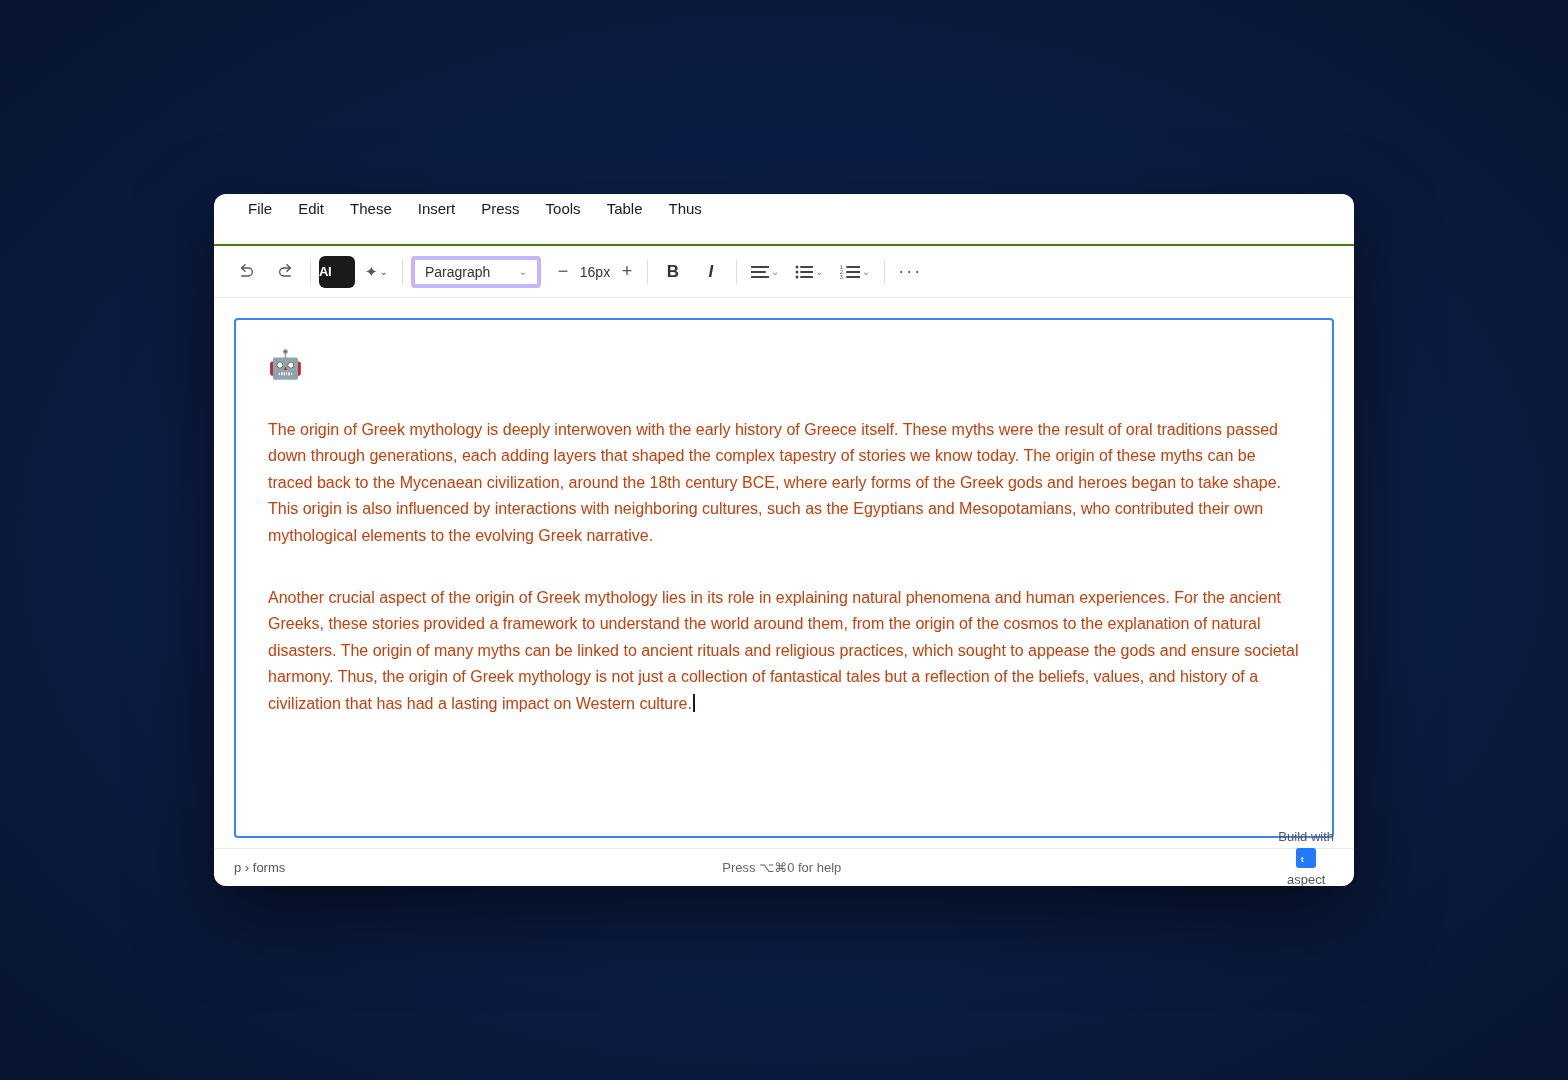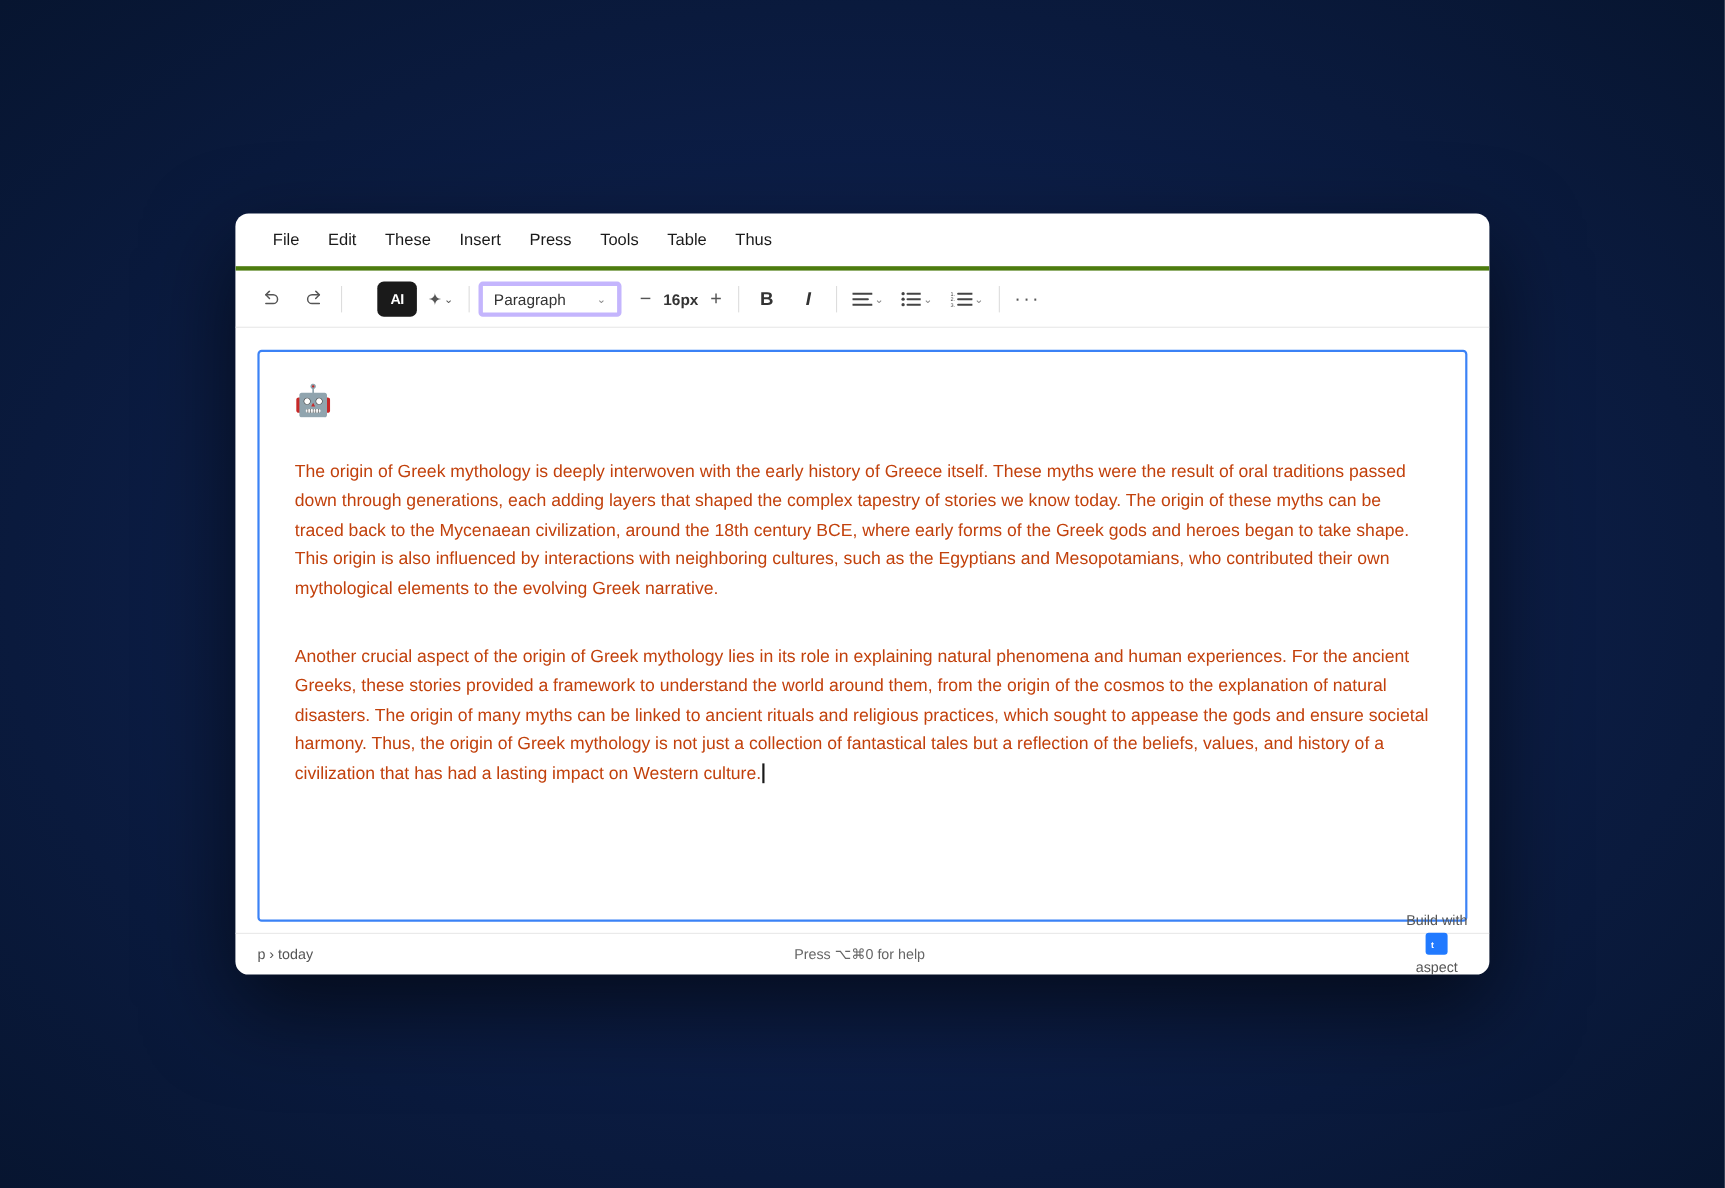--- a/index.html
+++ b/index.html
@@ -21,24 +21,23 @@
       border-radius: 12px;
       box-shadow: 0 30px 80px rgba(0,0,0,0.6);
       overflow: hidden;
       display: flex;
       flex-direction: column;
     }
 
     
     .menu-bar {
       display: flex;
-      align-items: center;
       padding: 0 24px;
       height: 52px;
-      border-bottom: 4px solid #4d7c0f;
+      border-bottom: 2px solid #4d7c0f;
       gap: 6px;
     }
 
     .menu-item {
       padding: 6px 10px;
       font-size: 15px;
       color: #1a1a1a;
       cursor: pointer;
       border-radius: 4px;
       user-select: none;
@@ -64,32 +63,30 @@
       background: transparent;
       cursor: pointer;
       border-radius: 4px;
       font-size: 16px;
       color: #333;
     }
 
     .toolbar-ai-btn {
       display: flex;
       align-items: center;
-      justify-content: center;
       width: 36px;
       height: 32px;
       background: #1a1a1a;
       border-radius: 6px;
       border: none;
       cursor: pointer;
       color: white;
       font-size: 13px;
       font-weight: 700;
       letter-spacing: -0.5px;
-      margin-left: 24px;
     }
 
     .toolbar-magic-btn {
       display: flex;
       align-items: center;
       gap: 2px;
       padding: 0 6px;
       height: 32px;
       border: none;
       background: transparent;
@@ -133,21 +130,20 @@
       font-size: 18px;
       color: #555;
       border-radius: 3px;
     }
 
     .font-size-value {
       font-size: 14px;
       color: #333;
       min-width: 32px;
       text-align: center;
-      font-weight: bold;
     }
 
     .bold-btn {
       font-size: 17px;
       font-weight: 900;
       width: 34px;
     }
 
     .italic-btn {
       font-size: 17px;
@@ -392,21 +388,21 @@
       <p class="body-text">The origin of Greek mythology is deeply interwoven with the early history of Greece itself. These myths were the result of oral traditions passed down through generations, each adding layers that shaped the complex tapestry of stories we know today. The origin of these myths can be traced back to the Mycenaean civilization, around the 18th century BCE, where early forms of the Greek gods and heroes began to take shape. This origin is also influenced by interactions with neighboring cultures, such as the Egyptians and Mesopotamians, who contributed their own mythological elements to the evolving Greek narrative.</p>
 
       <p class="body-text">
         <span>Another crucial aspect of the origin of Greek mythology lies in its role in explaining natural phenomena and human experiences. For the ancient Greeks, these stories provided a framework to understand the world around them, from the origin of the cosmos to the explanation of natural disasters. The origin of many myths can be linked to ancient rituals and religious practices, which sought to appease the gods and ensure societal harmony. Thus, the origin of Greek mythology is not just a collection of fantastical tales but a reflection of the beliefs, values, and history of a civilization that has had a lasting impact on Western culture.</span><span class="cursor-line"></span>
       </p>
     </div>
   </div>
 
   <div class="status-bar">
     <div class="breadcrumb">
-      <span>p › today</span>
+      <span>p › forms</span>
     </div>
     <div>Press ⌥⌘0 for help</div>
     <div class="tinymce-brand">
       <span>Build with</span>
       <span class="tinymce-logo">
         <svg width="14" height="14" viewBox="0 0 14 14" fill="none">
           <rect width="14" height="14" rx="2" fill="#217aff"></rect>
           <text x="2" y="11" font-size="8" fill="white" font-weight="900" font-family="sans-serif">t</text>
         </svg>
       </span>

